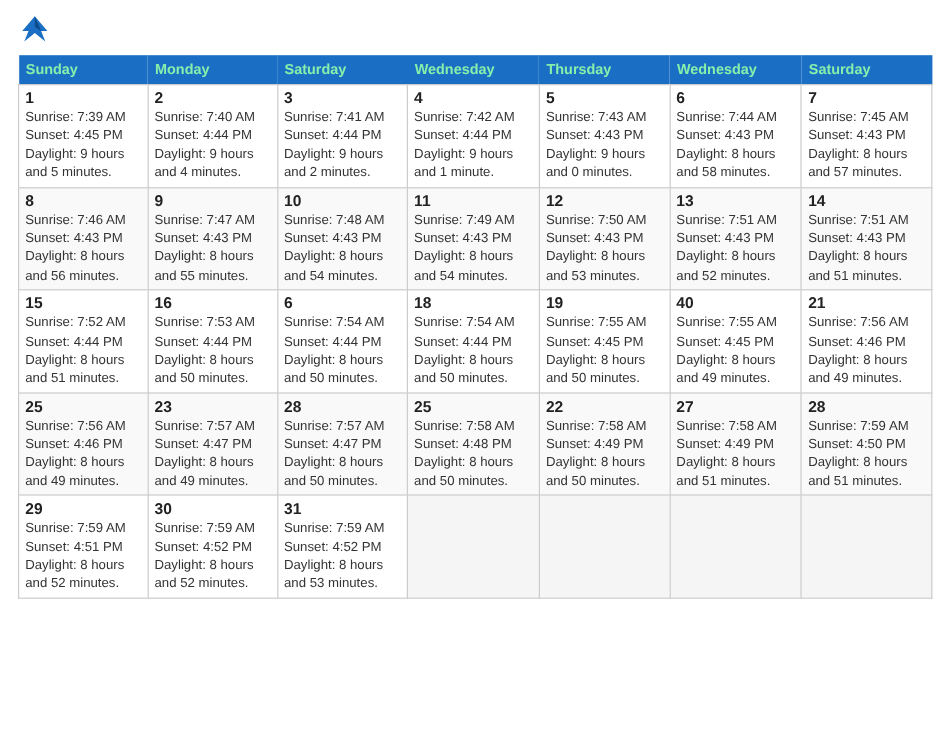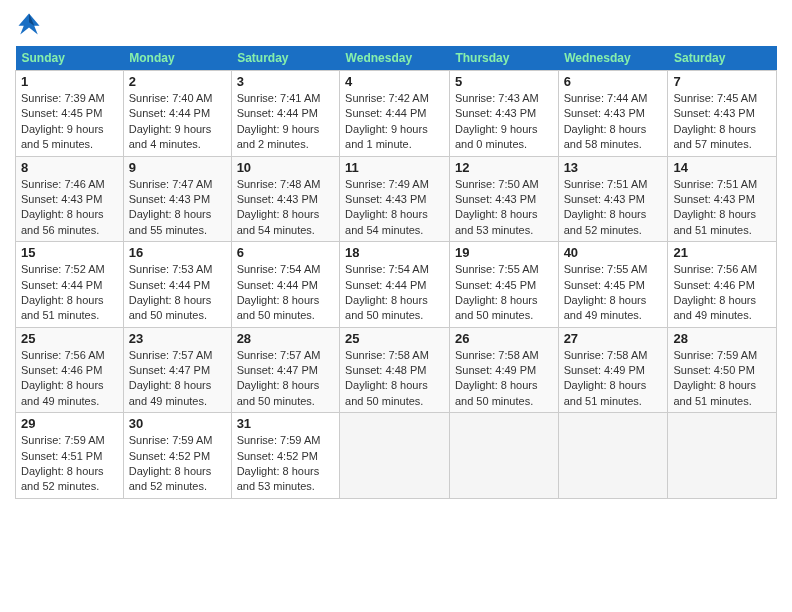--- a/index.html
+++ b/index.html
@@ -228,21 +228,21 @@
           </td>
           <td>
             <span class="day-num">28</span>
             <div class="day-info">Sunrise: 7:57 AM<br>Sunset: 4:47 PM<br>Daylight: 8 hours and 50 minutes.</div>
           </td>
           <td>
             <span class="day-num">25</span>
             <div class="day-info">Sunrise: 7:58 AM<br>Sunset: 4:48 PM<br>Daylight: 8 hours and 50 minutes.</div>
           </td>
           <td>
-            <span class="day-num">26</span>
+            <span class="day-num">22</span>
             <div class="day-info">Sunrise: 7:58 AM<br>Sunset: 4:49 PM<br>Daylight: 8 hours and 50 minutes.</div>
           </td>
           <td>
             <span class="day-num">27</span>
             <div class="day-info">Sunrise: 7:58 AM<br>Sunset: 4:49 PM<br>Daylight: 8 hours and 51 minutes.</div>
           </td>
           <td>
             <span class="day-num">28</span>
             <div class="day-info">Sunrise: 7:59 AM<br>Sunset: 4:50 PM<br>Daylight: 8 hours and 51 minutes.</div>
           </td>

